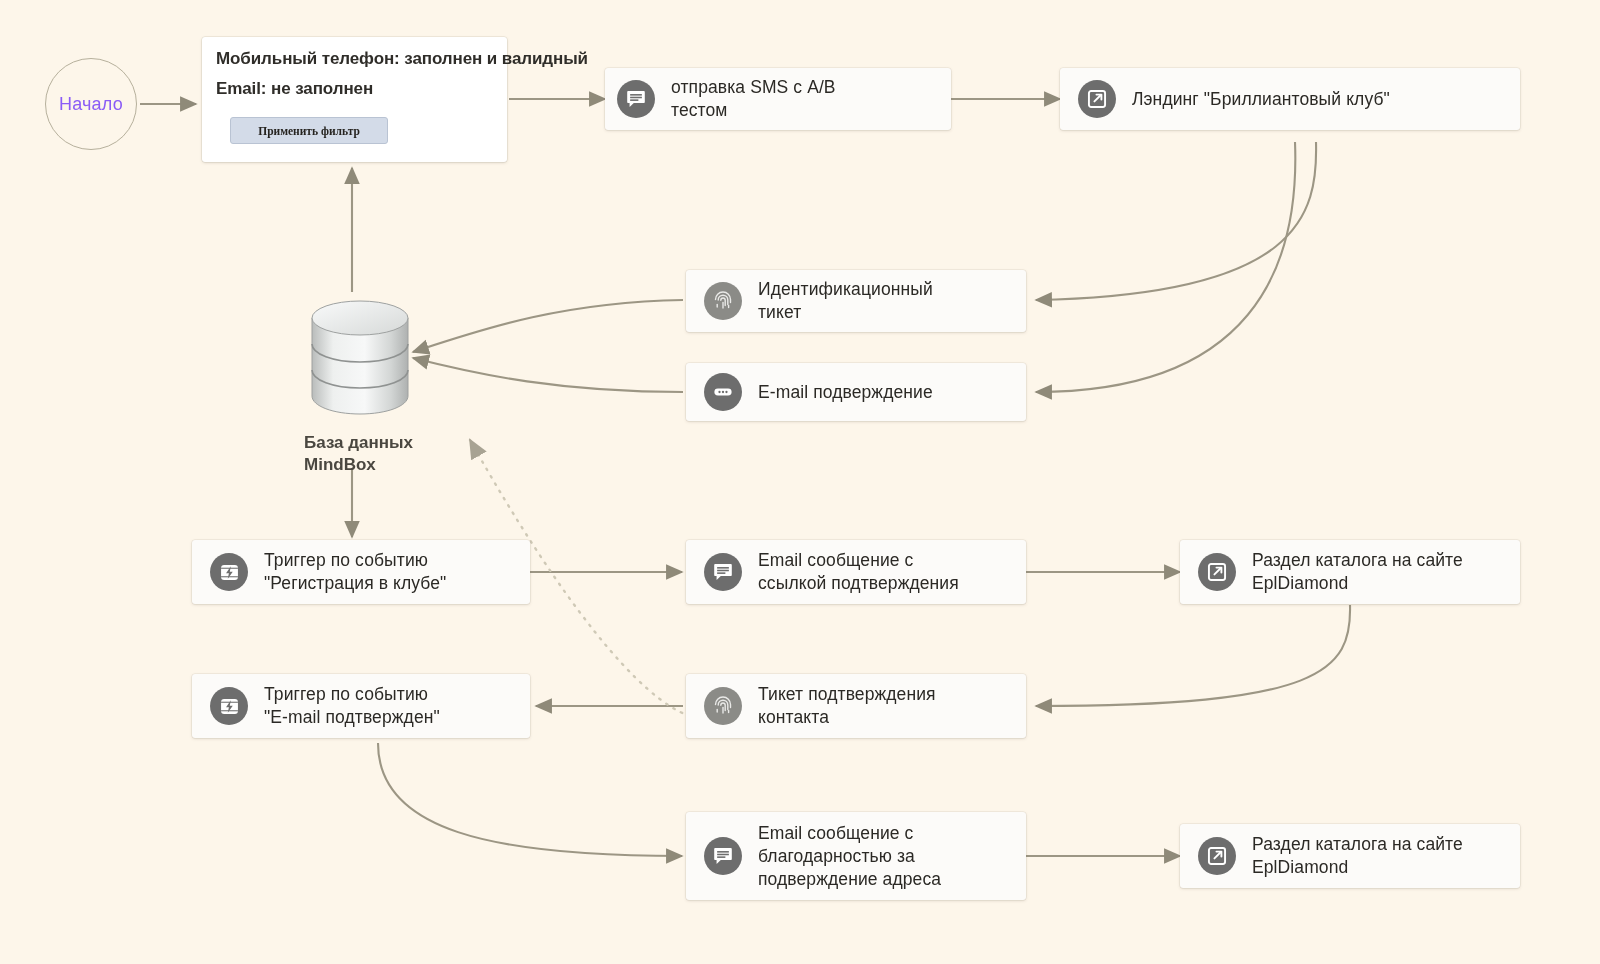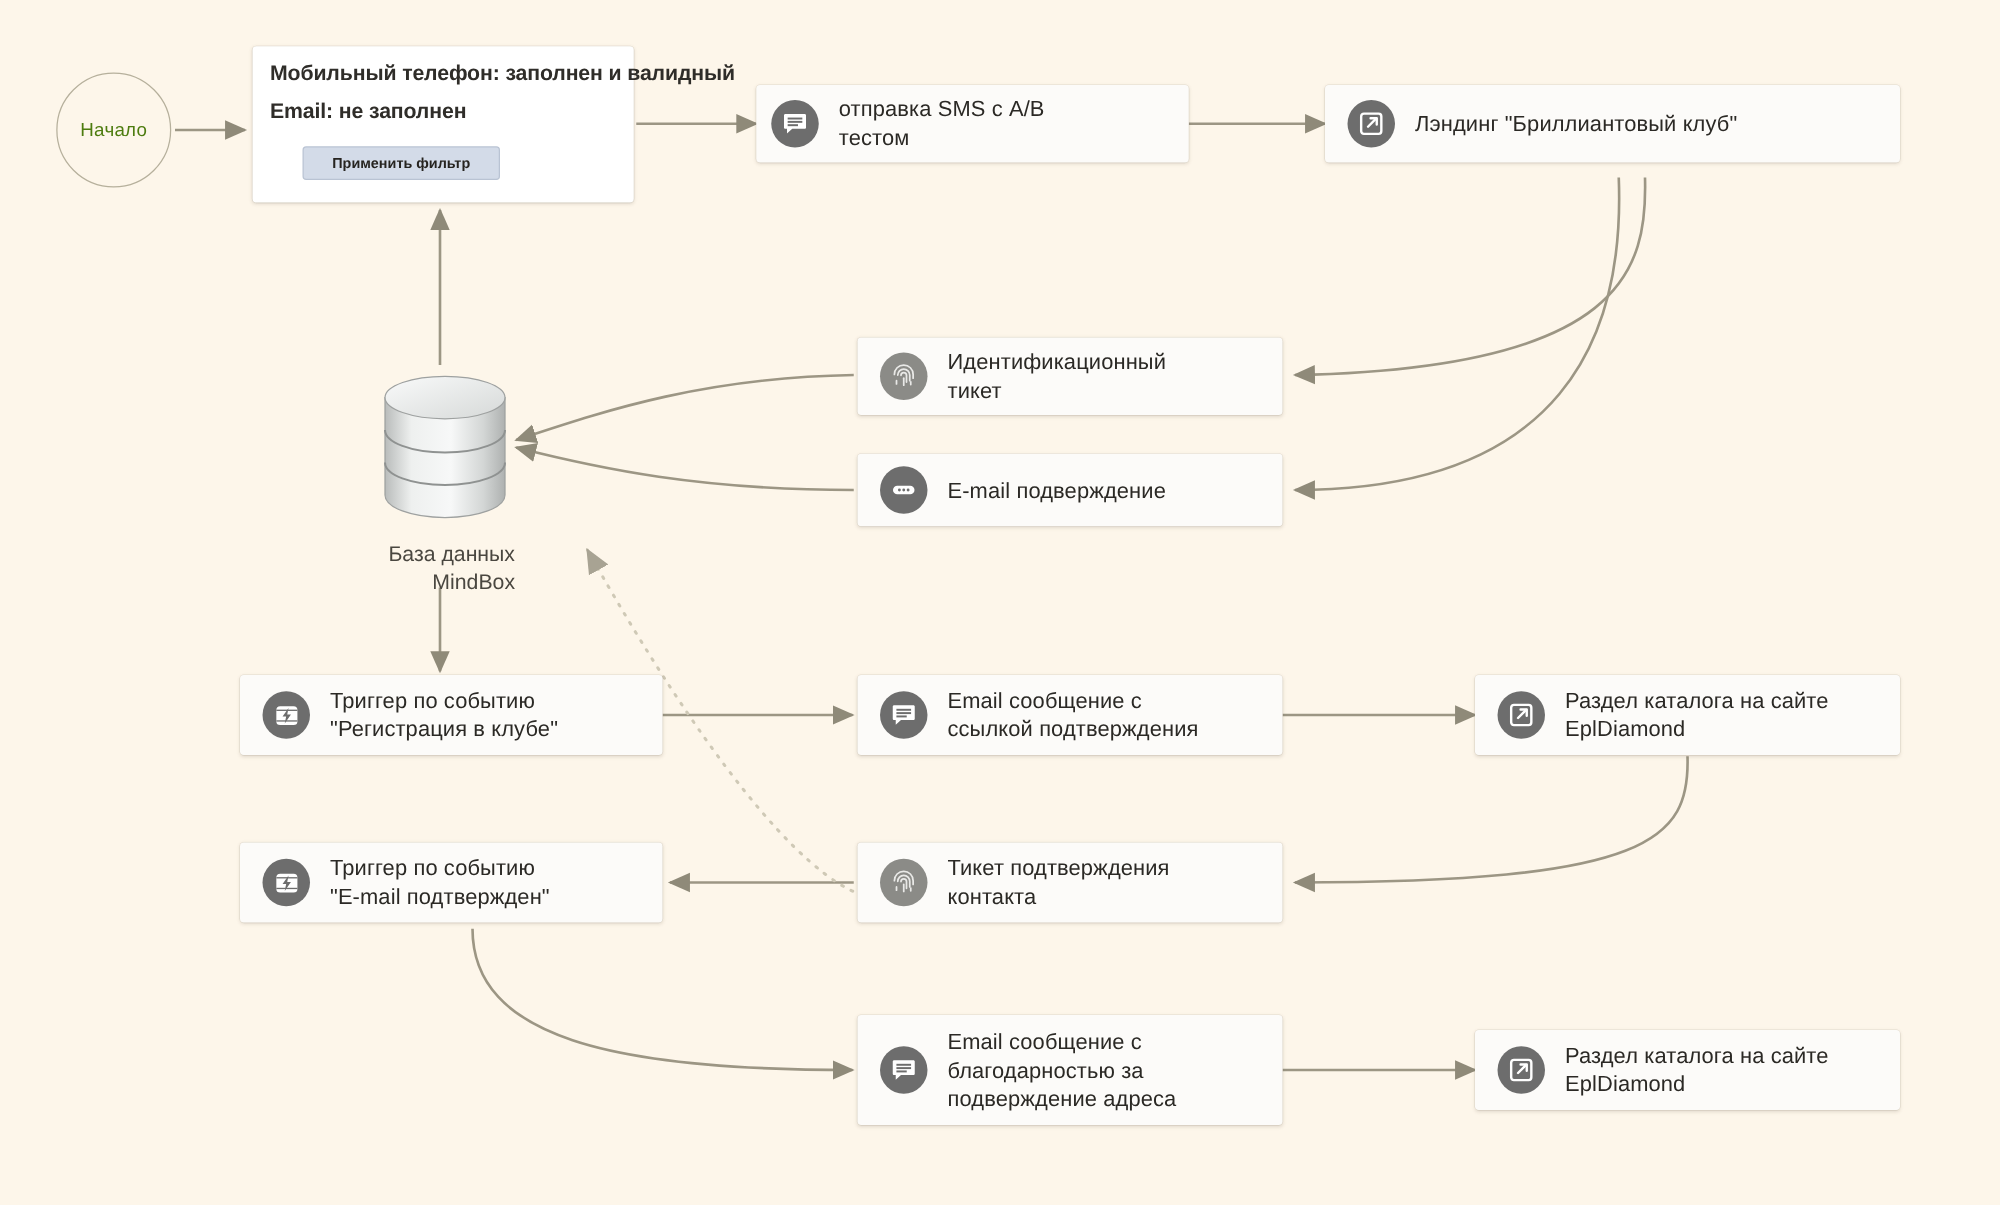--- a/index.html
+++ b/index.html
@@ -34,22 +34,22 @@
     height: 92px;
     border-radius: 50%;
     border: 1.6px solid #b6b09c;
     background: #fdf6ea;
     display: flex;
     align-items: center;
     justify-content: center;
     box-sizing: border-box;
   }
   .start-node .label {
-    font-size: 15px;
-    color: #4d7c0f;
+    font-size: 18px;
+    color: #8b5cf6;
     letter-spacing: .2px;
   }
 
   
   .filter-card {
     position: absolute;
     left: 202px;
     top: 37px;
     width: 305px;
     height: 125px;
@@ -62,35 +62,36 @@
   .filter-line {
     font-size: 17px;
     font-weight: bold;
     color: #2f2d29;
     letter-spacing: -.1px;
     margin-bottom: 10px;
     white-space: nowrap;
   }
   .filter-btn {
     position: absolute;
-    left: 40px;
+    left: 28px;
     top: 80px;
     width: 158px;
     height: 27px;
     background: #d3dbe8;
     border: 1px solid #b9c3d3;
     border-radius: 3px;
     display: flex;
     align-items: center;
     justify-content: center;
     font-size: 11.5px;
     font-weight: bold;
     color: #262420;
     box-sizing: border-box;
     cursor: pointer;
+    font-family: Liberation Serif, serif;
   }
 
   
   .node {
     position: absolute;
     background: #fcfbf9;
     border-radius: 3px;
     box-shadow: 0 1px 3px rgba(90,80,60,.17), 0 0 0 .5px rgba(165,155,135,.22);
     box-sizing: border-box;
     display: flex;
@@ -114,24 +115,25 @@
     font-size: 17.5px;
     line-height: 23px;
     color: #2b2925;
     letter-spacing: .1px;
     white-space: pre-line;
   }
 
   
   .db-wrap {
     position: absolute;
-    left: 292px;
+    left: 304px;
     top: 296px;
     width: 120px;
-    text-align: right;
+    text-align: left;
+    font-weight: bold;
   }
   .db-caption {
     margin-top: 8px;
     font-size: 17px;
     line-height: 22px;
     color: #4a4740;
     white-space: pre-line;
   }
 </style>
 </head>

